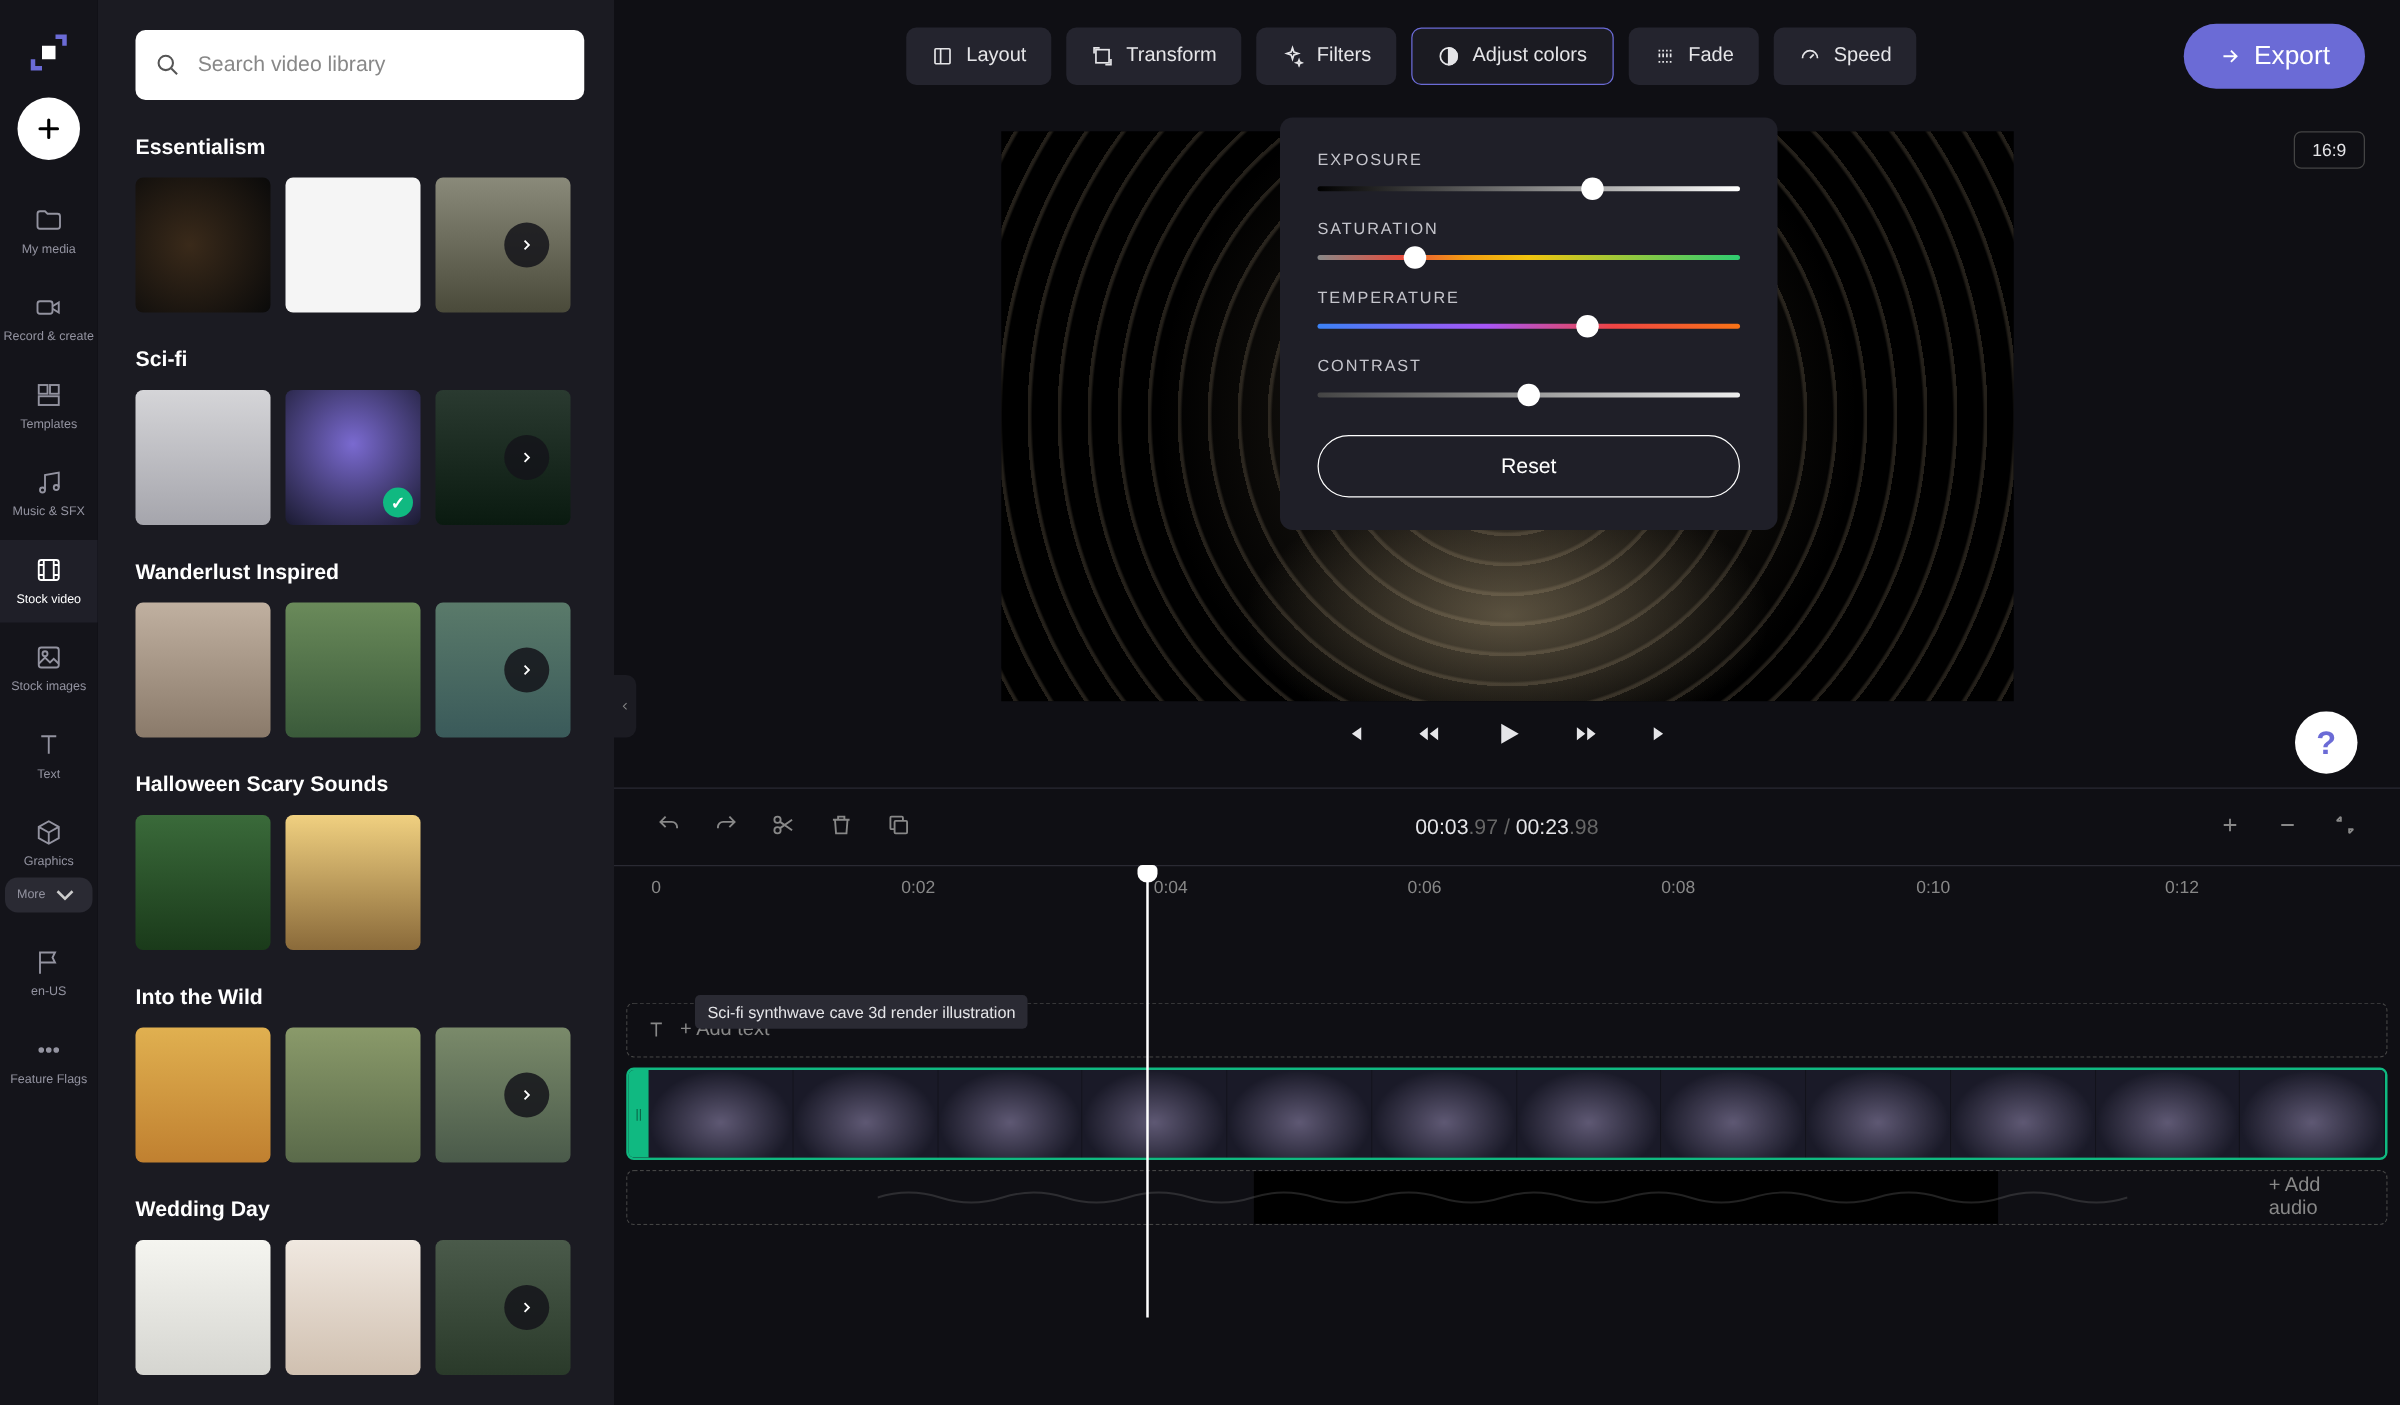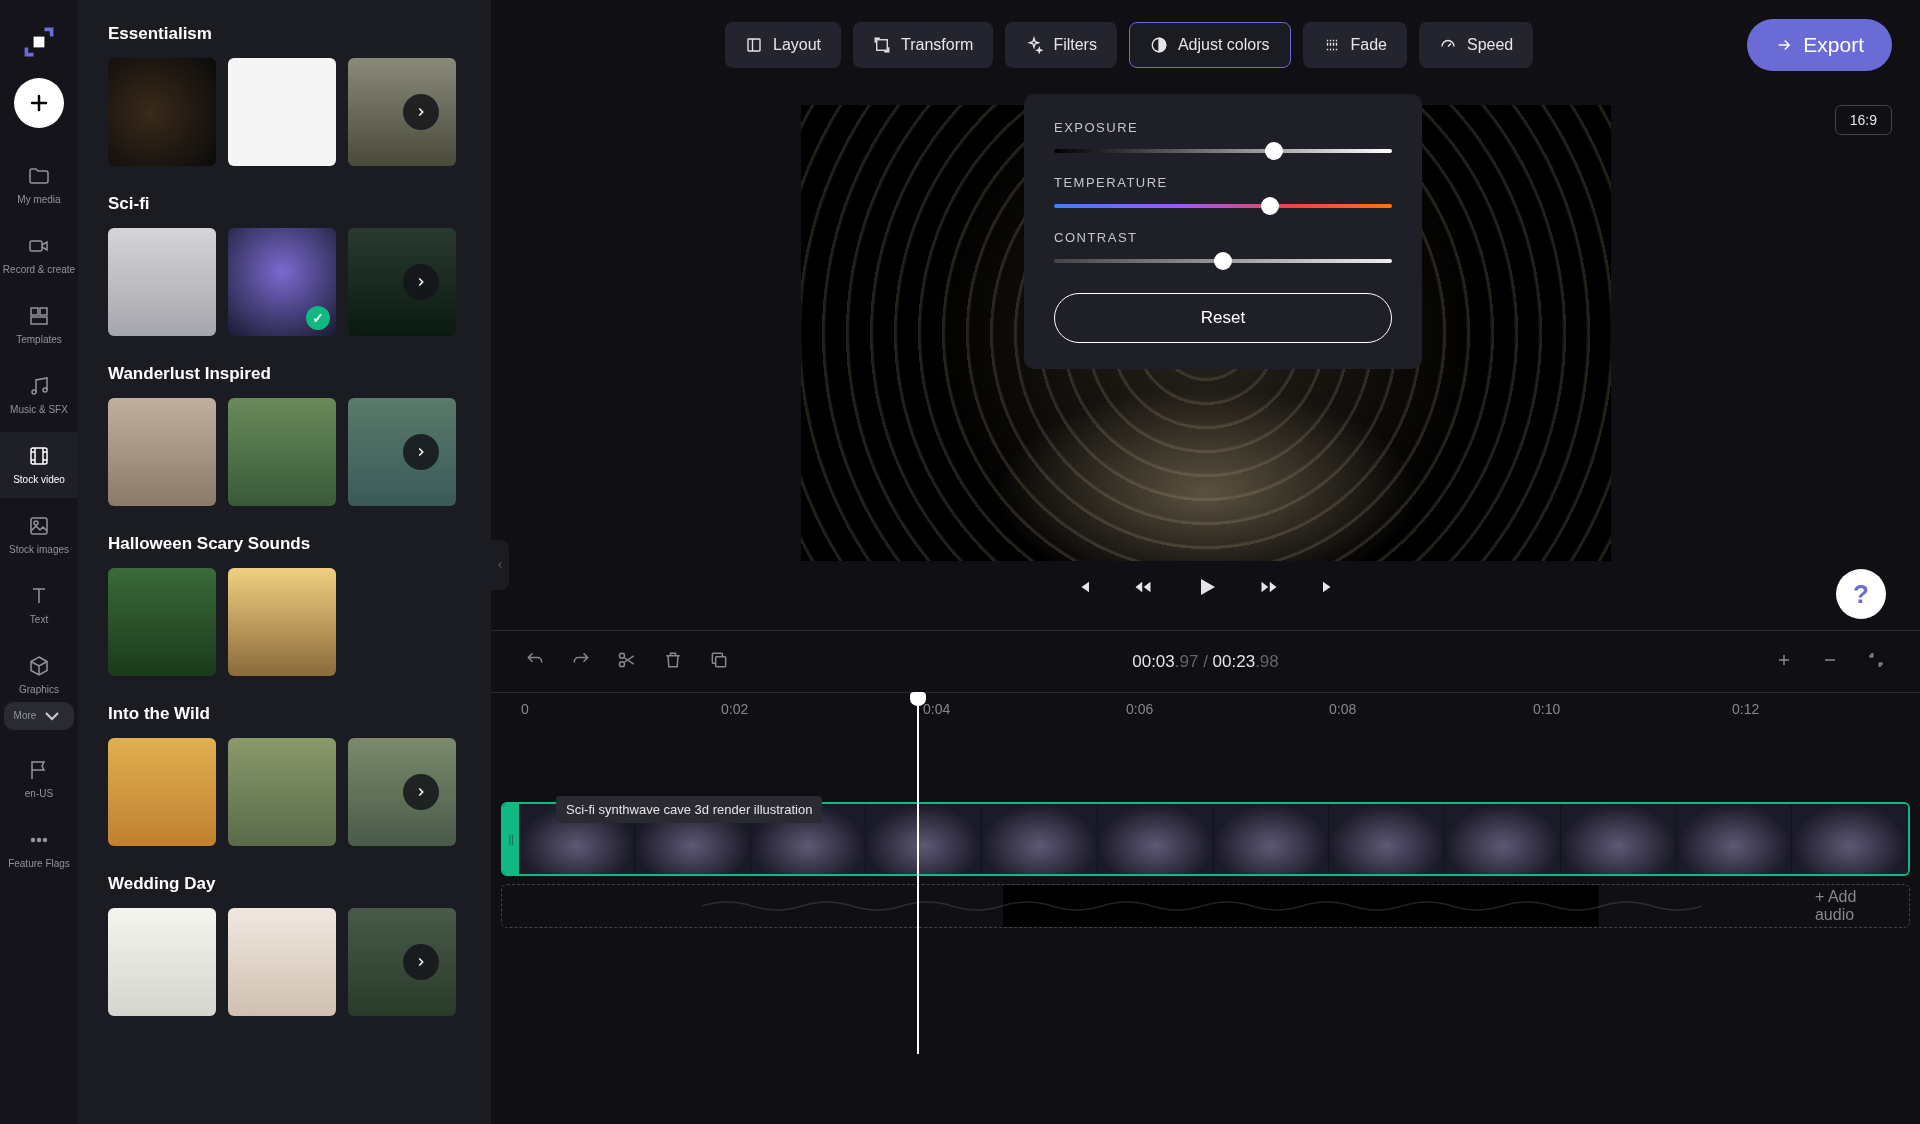--- a/index.html
+++ b/index.html
@@ -212,20 +212,27 @@
     <svg viewBox="0 0 24 24">
         <circle cx="6" cy="12" r="1.5" fill="currentColor"></circle>
         <circle cx="12" cy="12" r="1.5" fill="currentColor"></circle>
         <circle cx="18" cy="12" r="1.5" fill="currentColor"></circle>
       </svg>
     <span>Feature Flags</span>
   </div>
 </div>
 
 <div class="library-panel">
+  <div class="search-box">
+    <svg viewBox="0 0 24 24">
+        <circle cx="10" cy="10" r="7"></circle>
+        <path d="M21 21l-5.6-5.6"></path>
+      </svg>
+    <input type="text" placeholder="Search video library" style="">
+  </div>
 
   <div class="category">
     <h3>Essentialism</h3>
     <div class="thumb-row">
       <div class="thumb tv-dark"></div>
       <div class="thumb tv-map"></div>
       <div class="thumb tv-hall"></div>
       <div class="more-arrow">
           <svg viewBox="0 0 24 24">
             <path d="M9 6l6 6-6 6"></path>
@@ -381,20 +388,26 @@
 </div>
 
 <div class="adjust-panel">
   <div class="slider-group">
     <label>EXPOSURE</label>
     <div class="slider-track track-exp">
         <div class="slider-thumb" style="left:65%"></div>
       </div>
   </div>
   <div class="slider-group">
+    <label>SATURATION</label>
+    <div class="slider-track track-sat">
+        <div class="slider-thumb" style="left:23%"></div>
+      </div>
+  </div>
+  <div class="slider-group">
     <label>TEMPERATURE</label>
     <div class="slider-track track-temp">
         <div class="slider-thumb" style="left:64%"></div>
       </div>
   </div>
   <div class="slider-group">
     <label>CONTRAST</label>
     <div class="slider-track track-con">
         <div class="slider-thumb" style="left:50%"></div>
       </div>
@@ -445,20 +458,26 @@
   <div class="tick" style="left:432px">0:04</div>
   <div class="tick" style="left:635px">0:06</div>
   <div class="tick" style="left:838px">0:08</div>
   <div class="tick" style="left:1042px">0:10</div>
   <div class="tick" style="left:1241px">0:12</div>
 </div>
 
 <div class="playhead"></div>
 
 <div class="timeline-tracks">
+  <div class="track-placeholder" style="position:relative;top:60px">
+    <svg viewBox="0 0 24 24">
+        <path d="M6 5h12M12 5v14"></path>
+      </svg>
+    <span>+ Add text</span>
+  </div>
   <div class="clip-tooltip">Sci-fi synthwave cave 3d render illustration</div>
   <div class="video-clip" style="position:relative;top:60px">
     <div class="handle">||</div>
     <div class="clip-frames">
       <div class="clip-frame"></div>
         <div class="clip-frame"></div>
         <div class="clip-frame"></div>
         <div class="clip-frame"></div>
       <div class="clip-frame"></div>
         <div class="clip-frame"></div>

